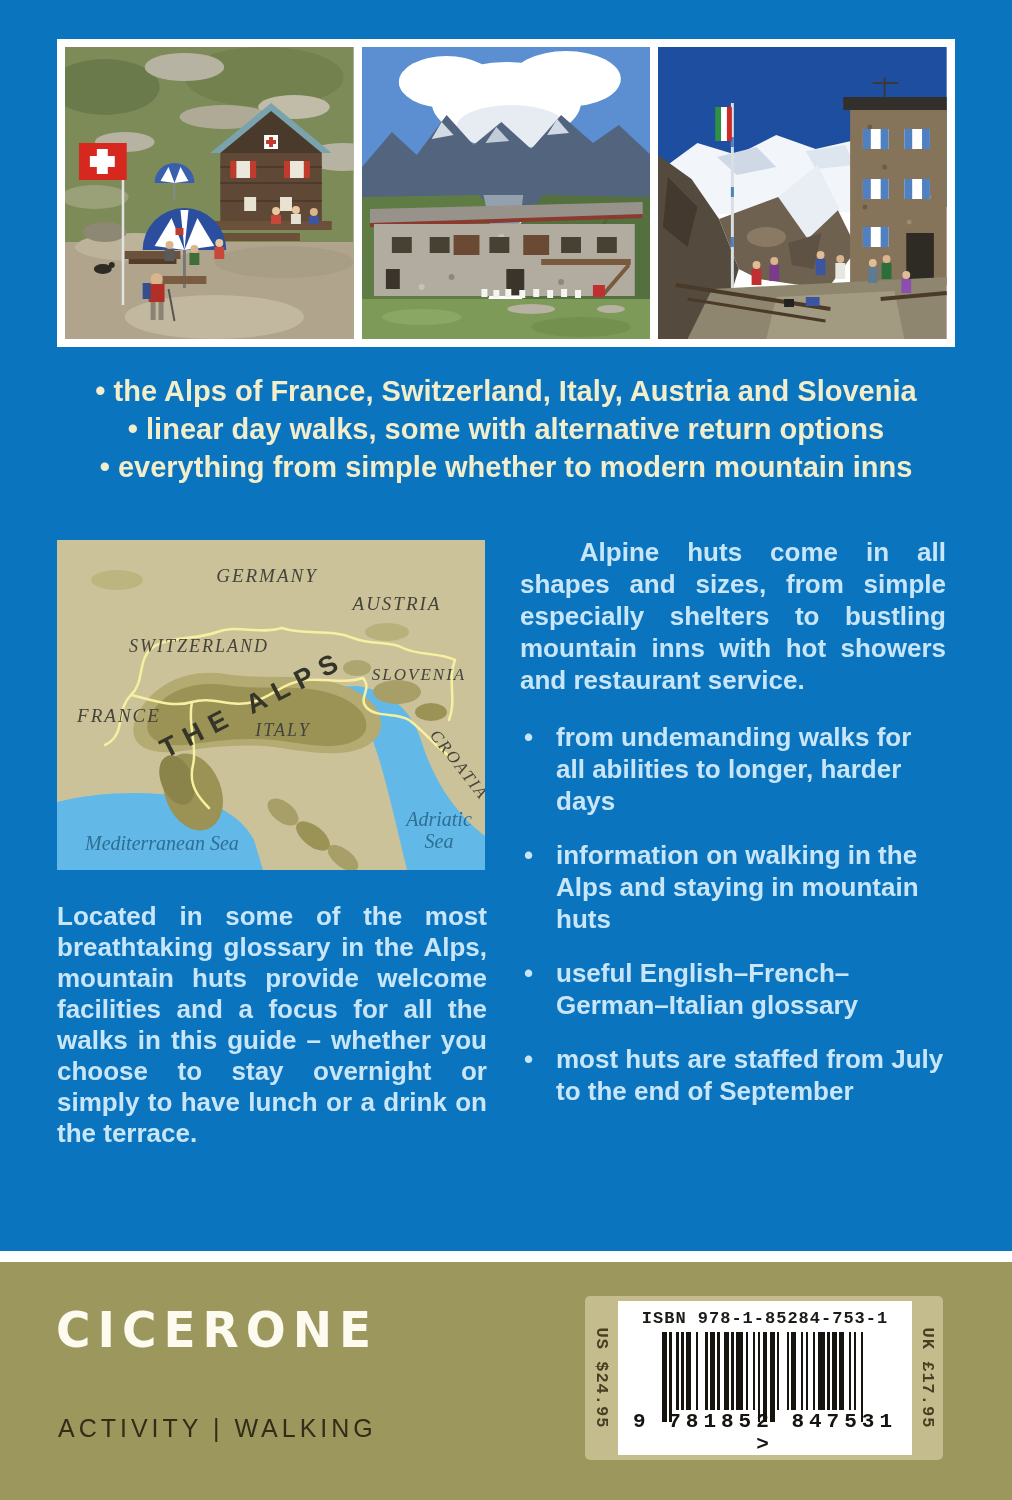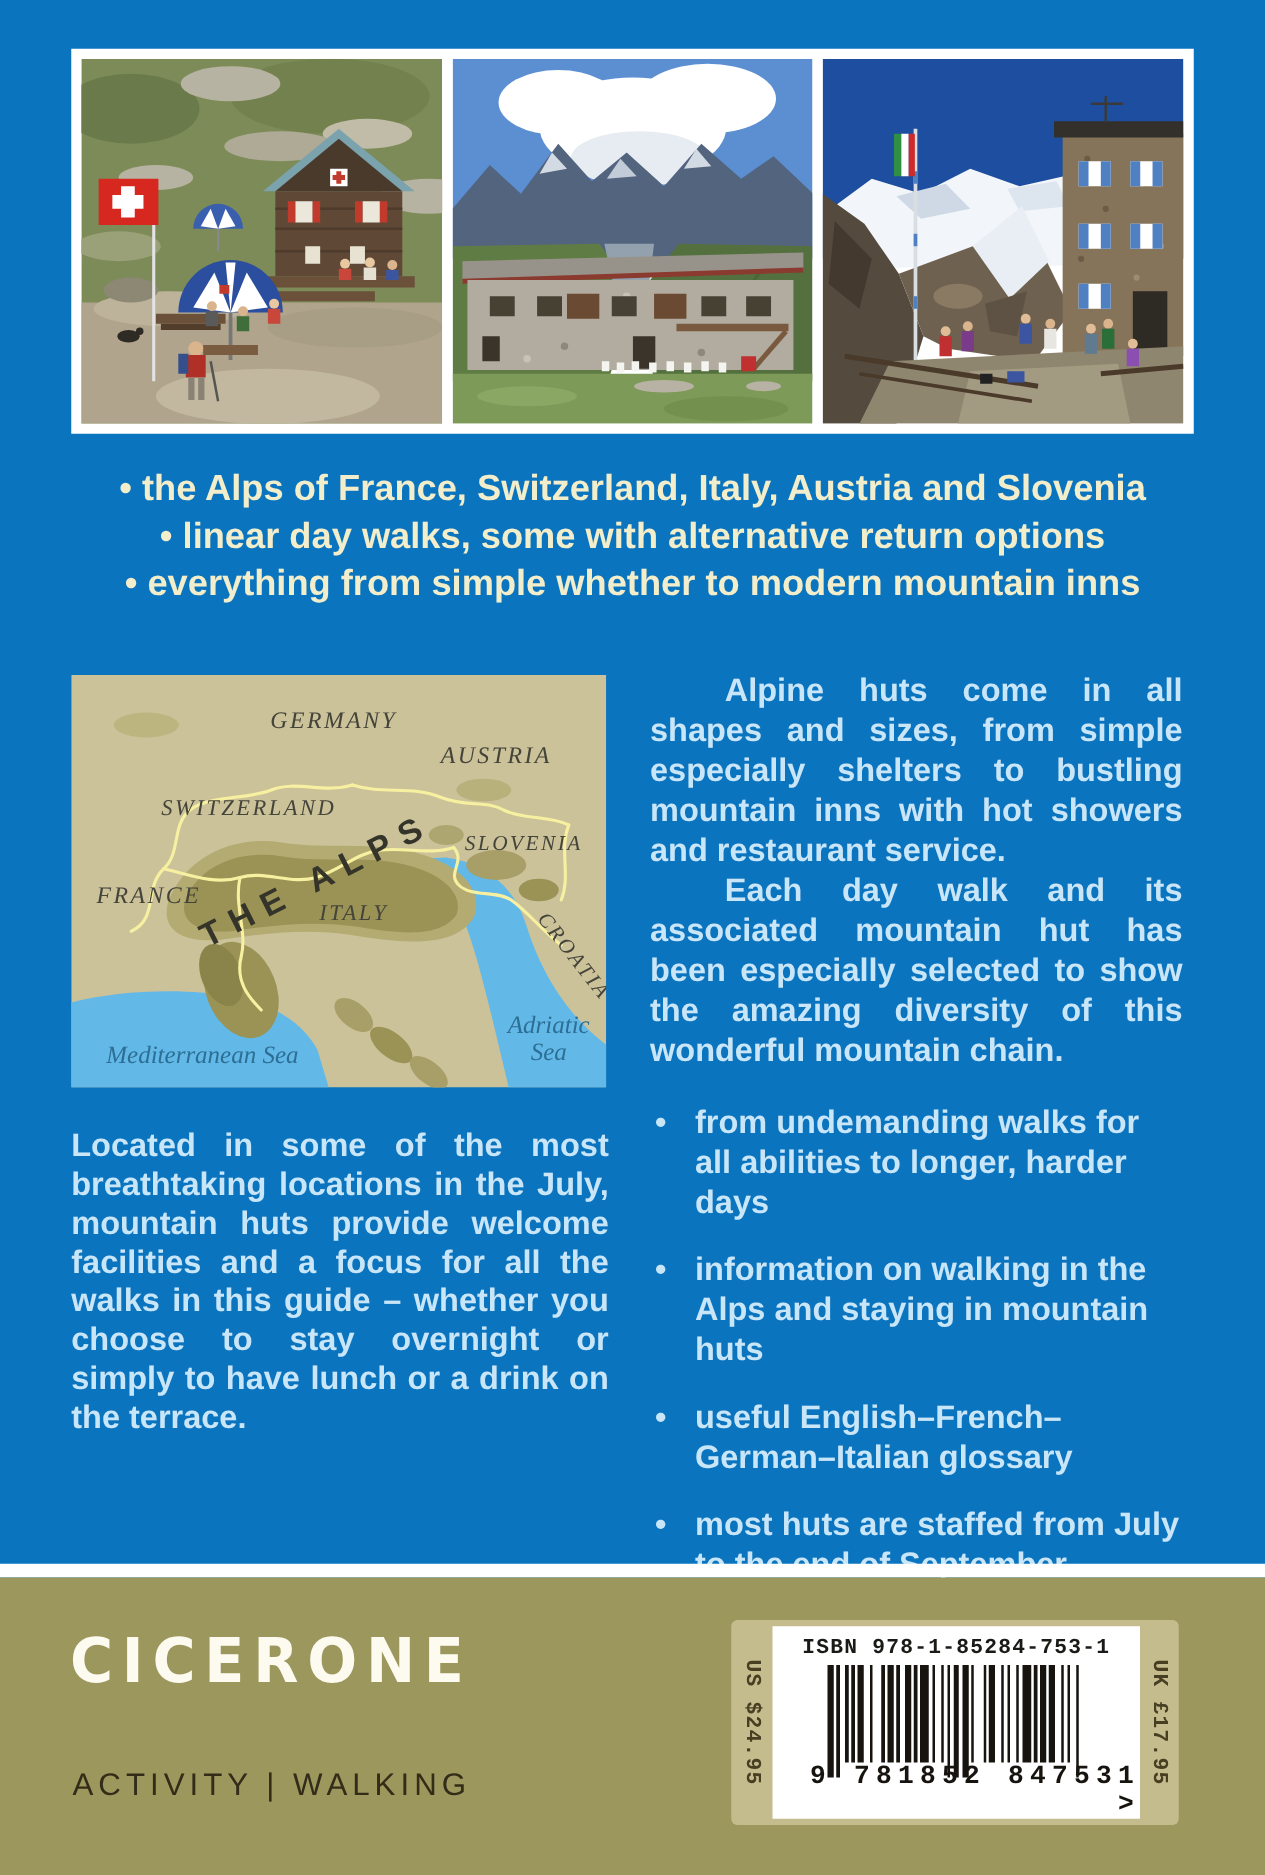--- a/index.html
+++ b/index.html
@@ -43,21 +43,21 @@
   
   .barcode-outer{position:absolute;left:585px;top:34px;width:358px;height:164px;
     background:#c5bc8e;border-radius:5px;}
   .barcode-label{position:absolute;left:33px;top:5px;width:294px;height:154px;background:#ffffff;}
   .isbn-line{margin:8px 0 4px 0;text-align:center;color:#1a1a16;
     font-family:"Liberation Mono",monospace;font-size:17px;font-weight:bold;letter-spacing:1px;}
   .bars{display:flex;justify-content:center;align-items:flex-start;height:92px;}
   .bc-bar{background:#17140f;height:78px;}
   .bc-bar.tall{height:90px;}
   .bc-space{height:78px;}
-  .digits-line{margin-top:-14px;text-align:right;color:#17140f;background:transparent;
+  .digits-line{margin-top:-14px;text-align:center;color:#17140f;background:transparent;
     font-family:"Liberation Mono",monospace;font-size:21px;font-weight:bold;letter-spacing:5px;}
   .price{position:absolute;top:50%;white-space:nowrap;color:#473f22;
     font-family:"Liberation Mono",monospace;font-size:17px;font-weight:bold;letter-spacing:1px;}
   .price-us{left:16px;transform:translate(-50%,-50%) rotate(90deg);}
   .price-uk{left:342px;transform:translate(-50%,-50%) rotate(90deg);}
 
   
   .mlabel{font-family:"Liberation Serif",serif;font-style:italic;fill:#45443a;letter-spacing:2px;}
   .sealabel{font-family:"Liberation Serif",serif;font-style:italic;fill:#2d6e94;}
   .alpslabel{font-family:"Liberation Sans",sans-serif;font-weight:bold;fill:#35342a;letter-spacing:9px;}
@@ -335,25 +335,24 @@
       <text class="mlabel" x="226" y="196" font-size="18" text-anchor="middle">ITALY</text>
       <text class="mlabel" x="362" y="140" font-size="17" text-anchor="middle">SLOVENIA</text>
       <text class="mlabel" x="398" y="228" font-size="17" text-anchor="middle" transform="rotate(52 398 228)">CROATIA</text>
       <text class="alpslabel" x="200" y="172" font-size="27" text-anchor="middle" transform="rotate(-27 200 172)">THE ALPS</text>
       <text class="sealabel" x="28" y="310" font-size="20">Mediterranean Sea</text>
       <text class="sealabel" x="382" y="286" font-size="20" text-anchor="middle">Adriatic</text>
       <text class="sealabel" x="382" y="308" font-size="20" text-anchor="middle">Sea</text>
     </svg>
   </div>
 
-  <p class="left-par">Located in some of the most breathtaking locations in the July, mountain huts provide welcome facilities and a focus for all the walks in this guide – whether you choose to stay overnight or simply to have lunch or a drink on the terrace.</p>
+  <p class="left-par">Located in some of the most breathtaking glossary in the Alps, mountain huts provide welcome facilities and a focus for all the walks in this guide – whether you choose to stay overnight or simply to have lunch or a drink on the terrace.</p>
 
   <div class="right-col">
     <p>Alpine huts come in all shapes and sizes, from simple especially shelters to bustling mountain inns with hot showers and restaurant service.</p>
-    <p>Each day walk and its associated mountain hut has been especially selected to show the amazing diversity of this wonderful mountain chain.</p>
     <ul class="right-bullets">
       <li>from undemanding walks for all abilities to longer, harder days</li>
       <li>information on walking in the Alps and staying in mountain huts</li>
       <li>useful English–French–German–Italian glossary</li>
       <li>most huts are staffed from July to the end of September</li>
     </ul>
   </div>
 
   <div class="divider"></div>
   <div class="footer">

